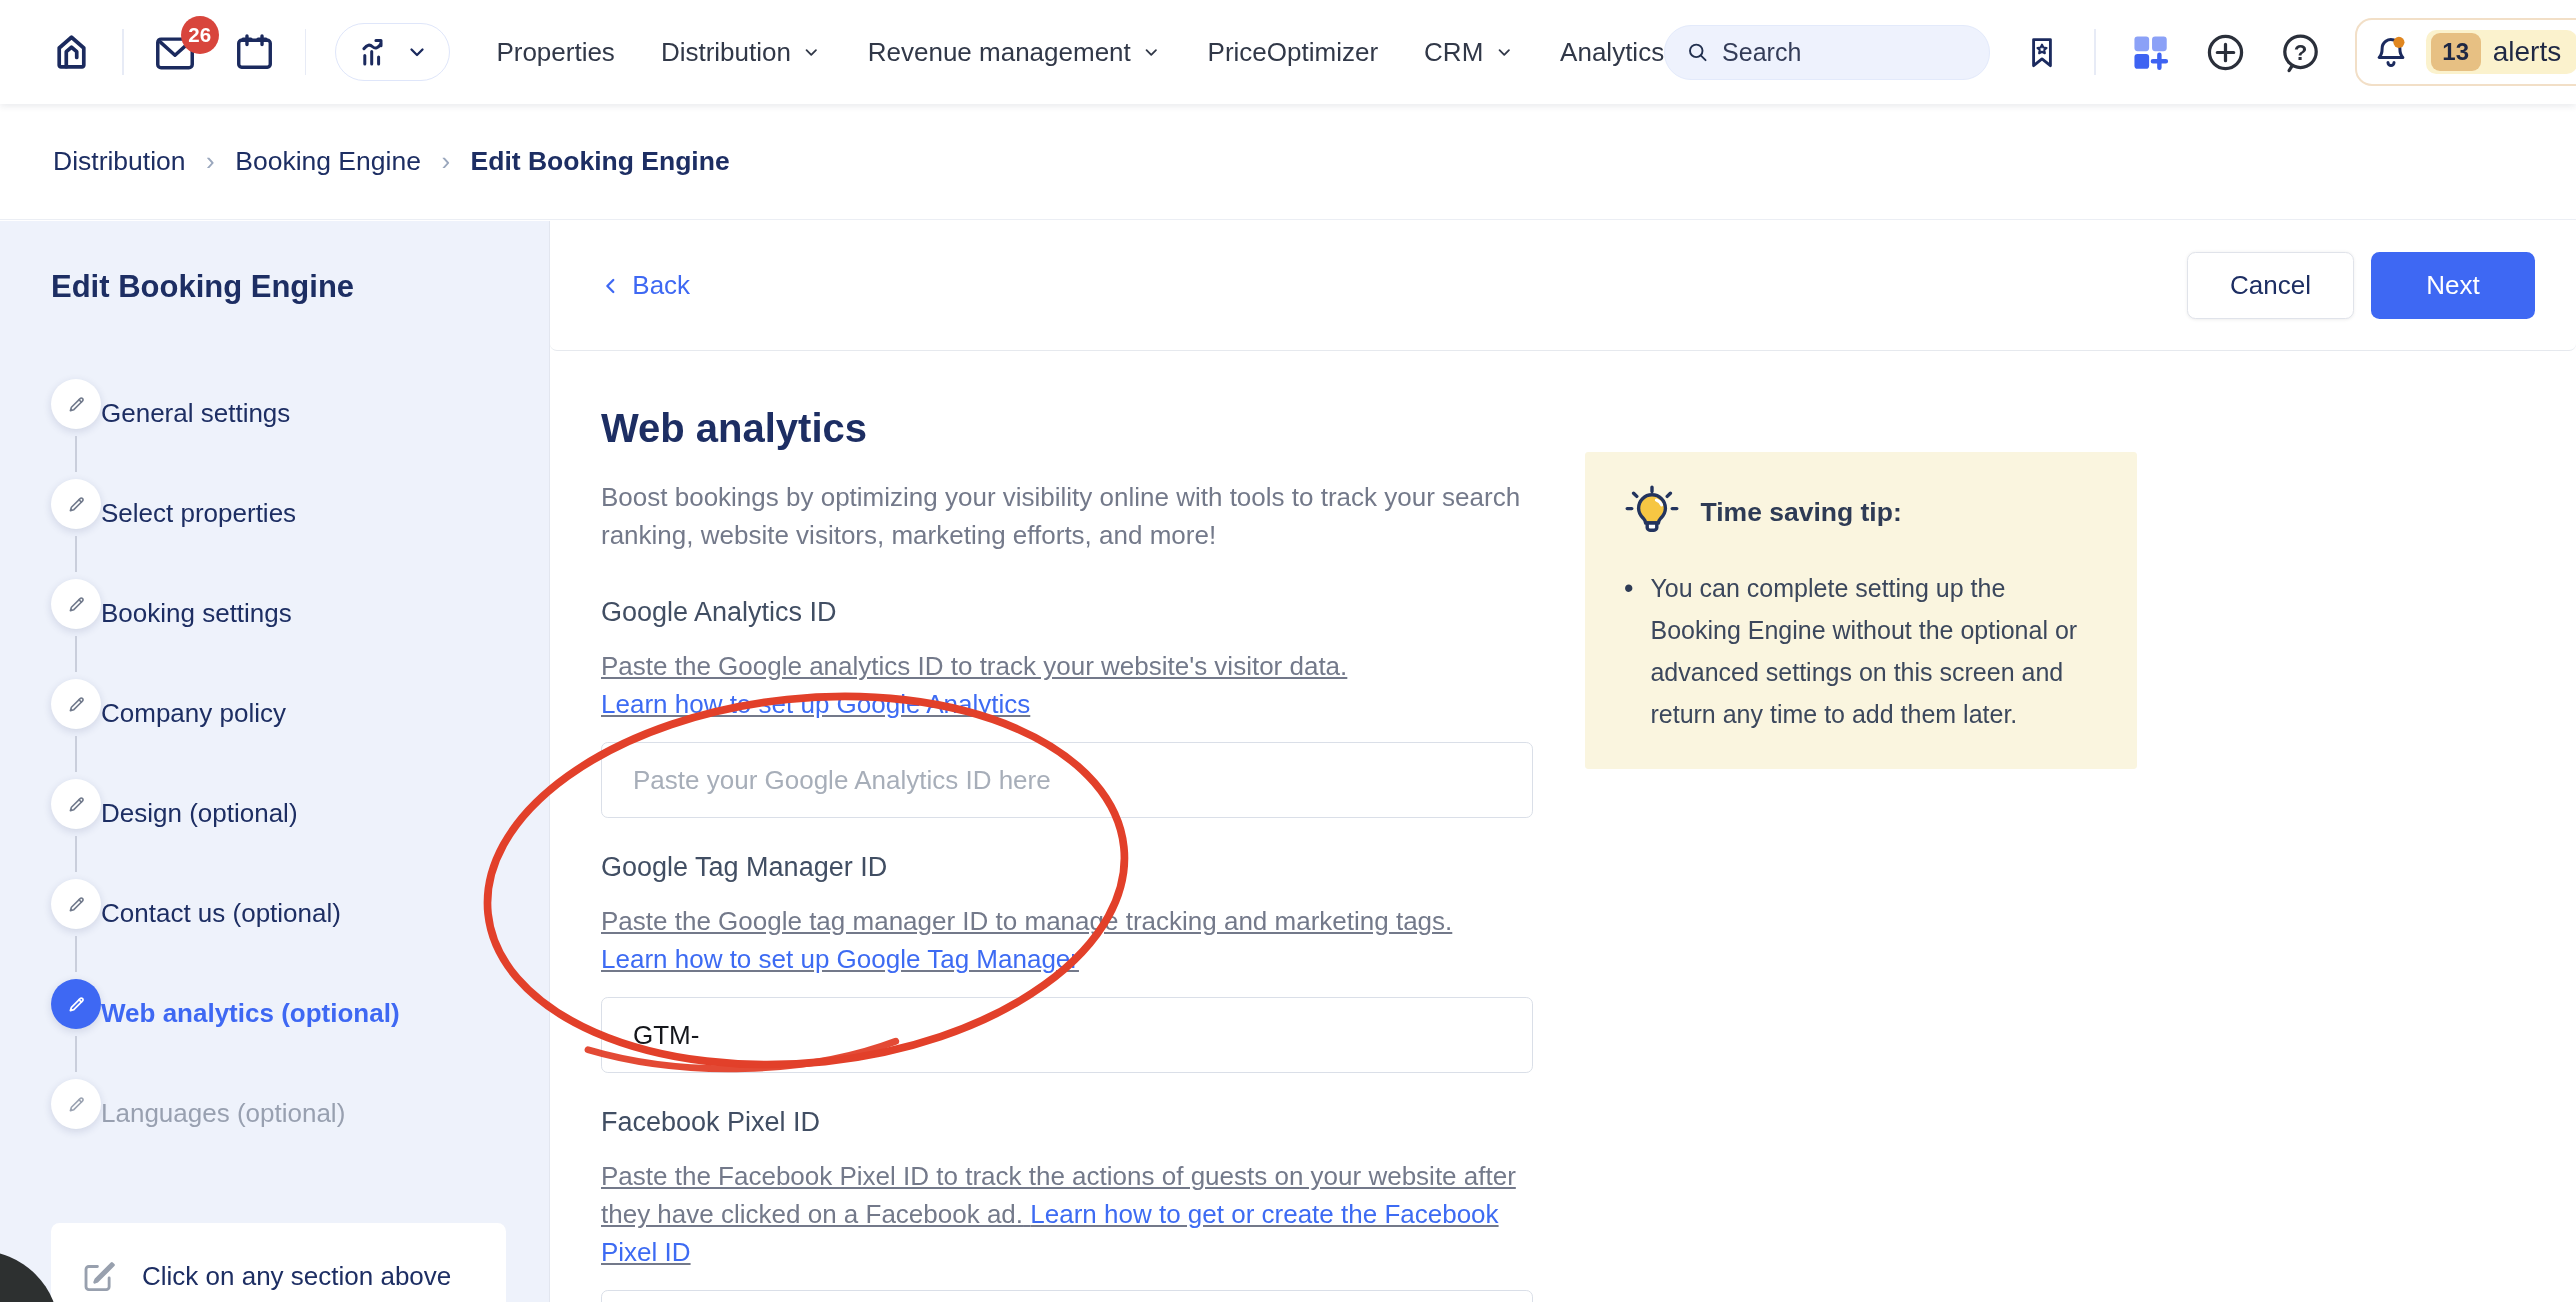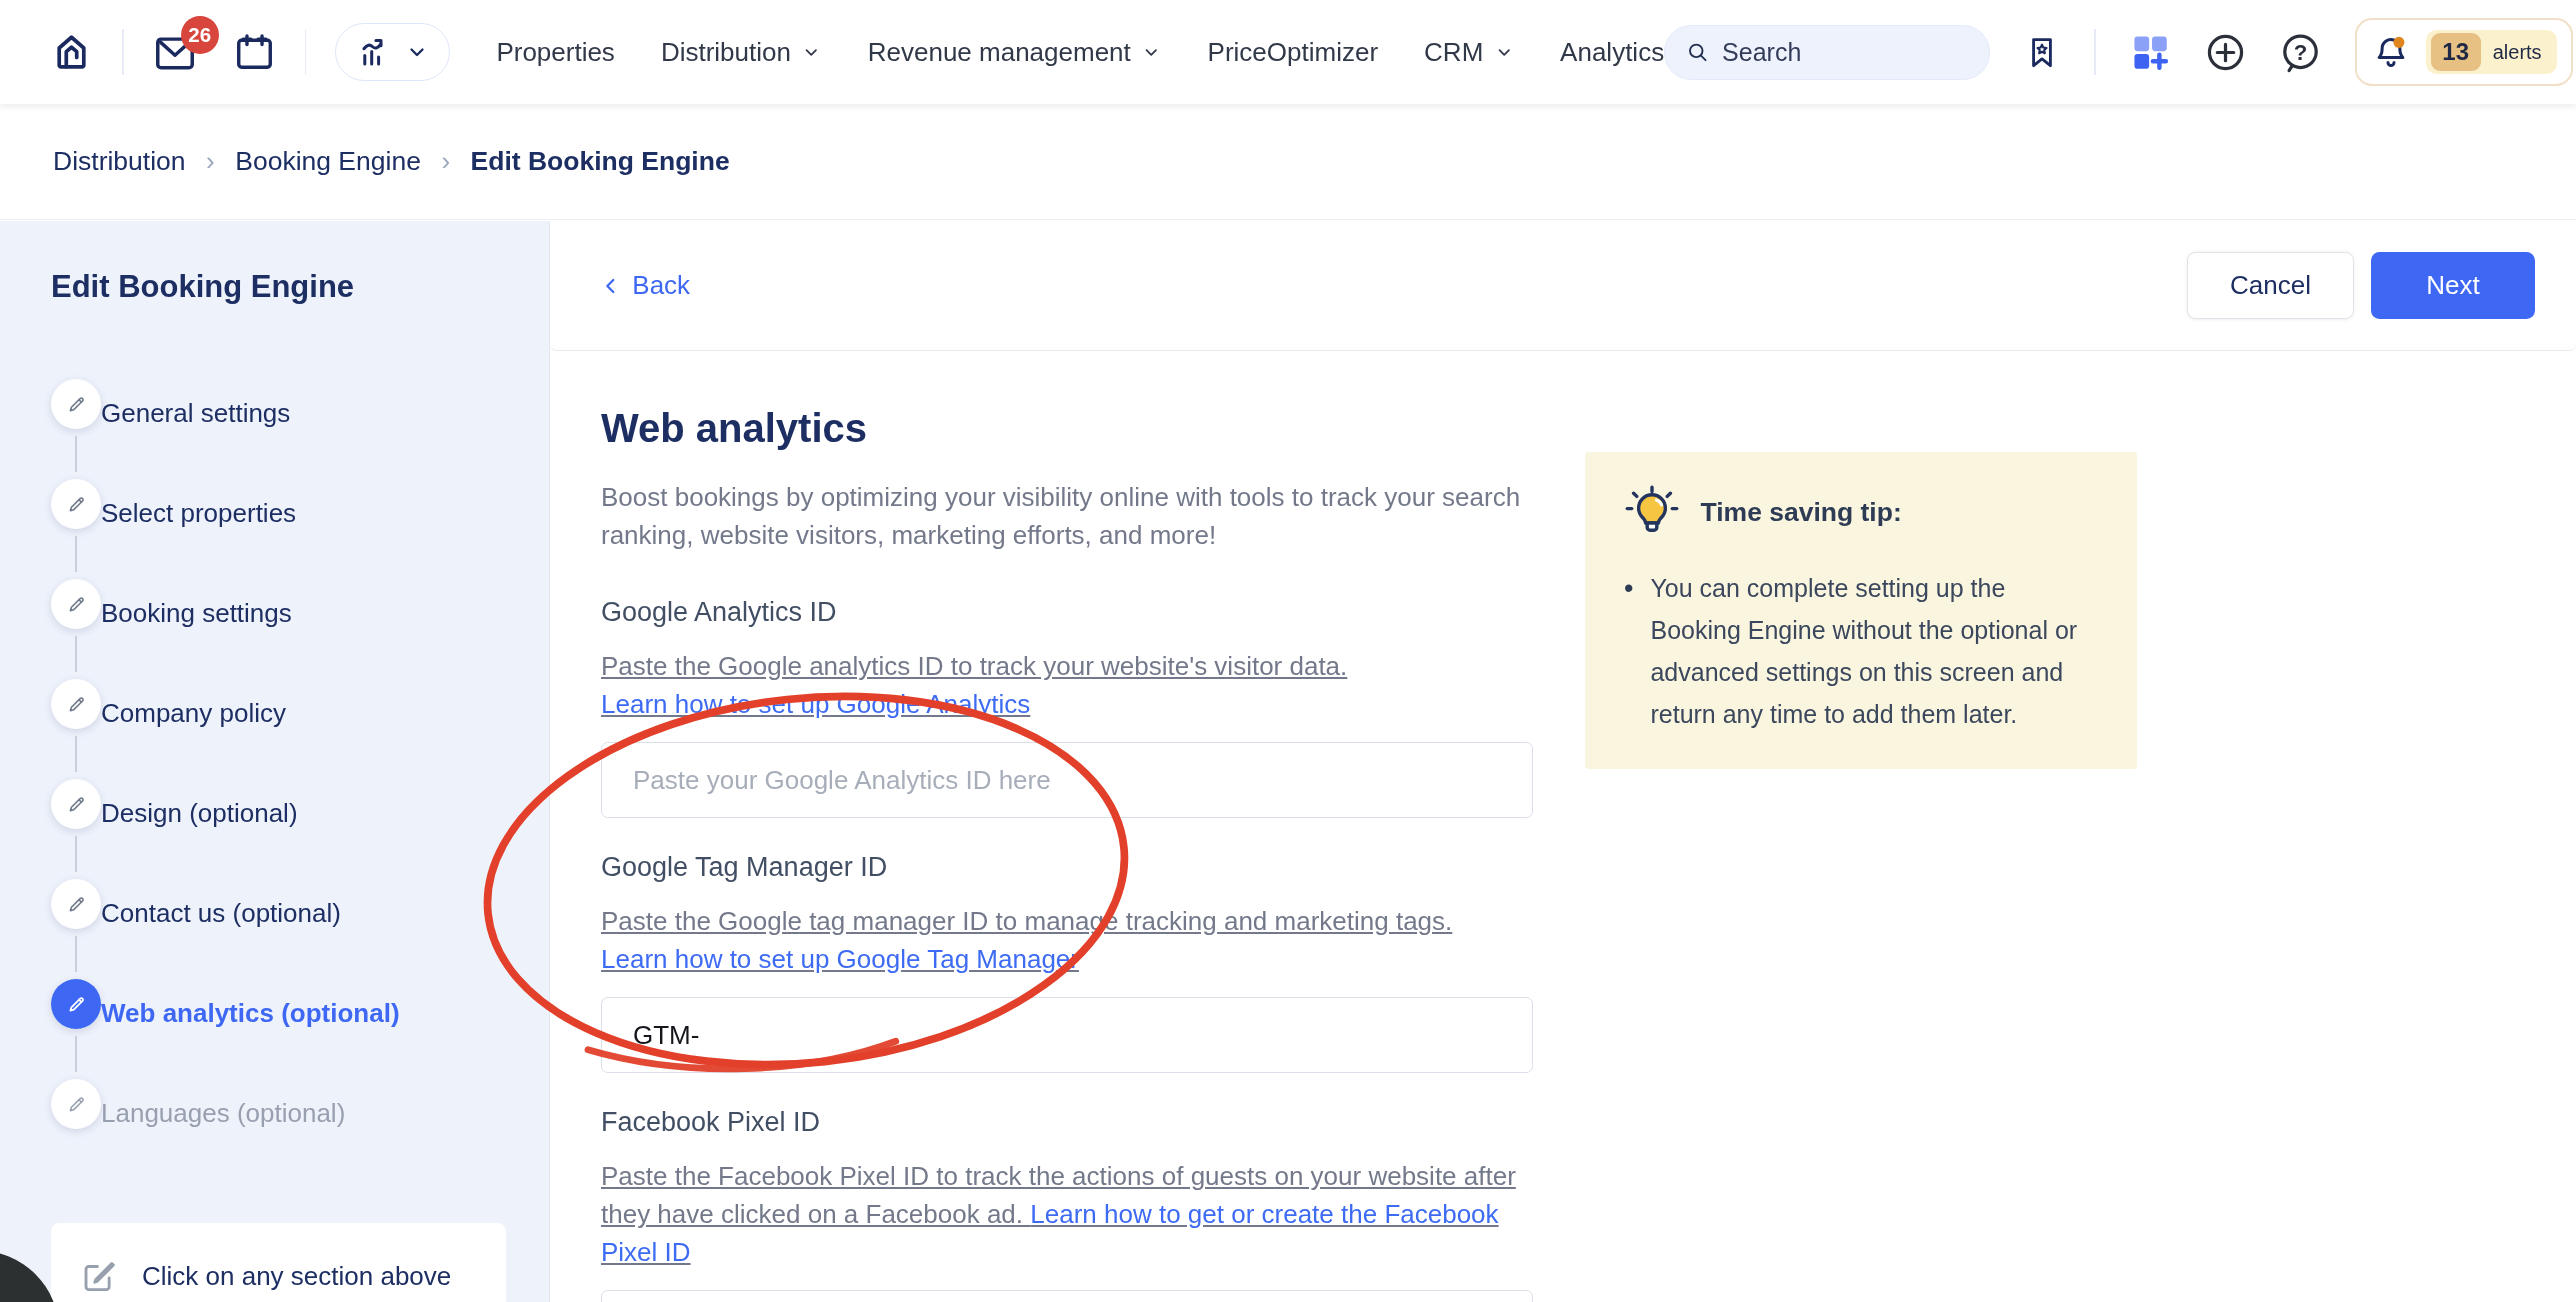--- a/index.html
+++ b/index.html
@@ -30,21 +30,21 @@
   .search-pill input { border:none; outline:none; background:transparent; width:100%;
                        font-family:inherit; font-size:25px; color:#2a3350; }
   .search-pill input::placeholder { color:#2a3350; opacity:.95; }
   .alerts-pill { height:68px; border:2.6px solid #f2dfc7; border-radius:17px; background:#fff;
                  display:flex; align-items:center; gap:15.4px; padding:0 13.7px 0 15.4px; flex:none; cursor:pointer; }
   .alerts-inner { background:#fbf2cd; border-radius:10.3px; height:44px; display:flex;
                   align-items:center; gap:12px; padding:0 15.4px 0 5.1px; }
   .alerts-count { background:#e7c083; border-radius:9px; min-width:50px; height:38px;
                   display:flex; align-items:center; justify-content:center;
                   font-size:24px; font-weight:700; color:#1f2844; }
-  .alerts-text { font-size:20px; color:#1f2844; }
+  .alerts-text { font-size:28px; color:#1f2844; }
 
   
   .breadcrumb-bar { position:absolute; top:104px; left:0; right:0; height:116px; background:#fff;
                     border-bottom:0.9px solid #ebeef4; display:flex; align-items:center;
                     padding-left:53px; gap:20.5px; font-size:26.5px; z-index:10; }
   .crumb { color:#1d2e63; cursor:pointer; }
   .crumb-sep { color:#9aa7bd; font-size:26px; }
   .crumb.current { font-weight:700; cursor:default; }
 
   

